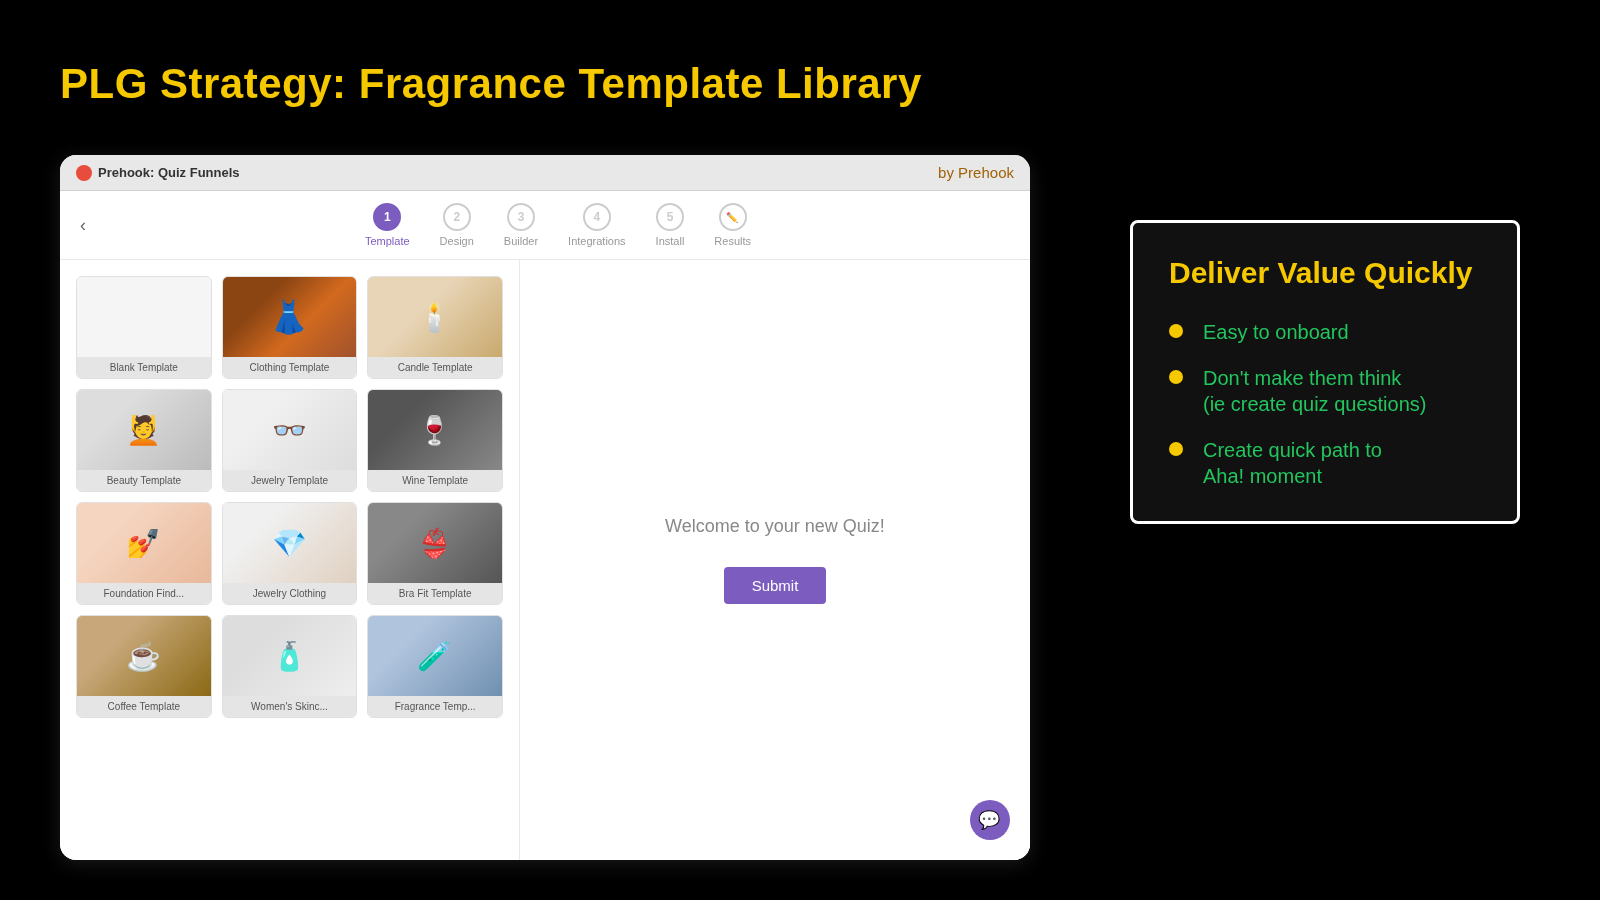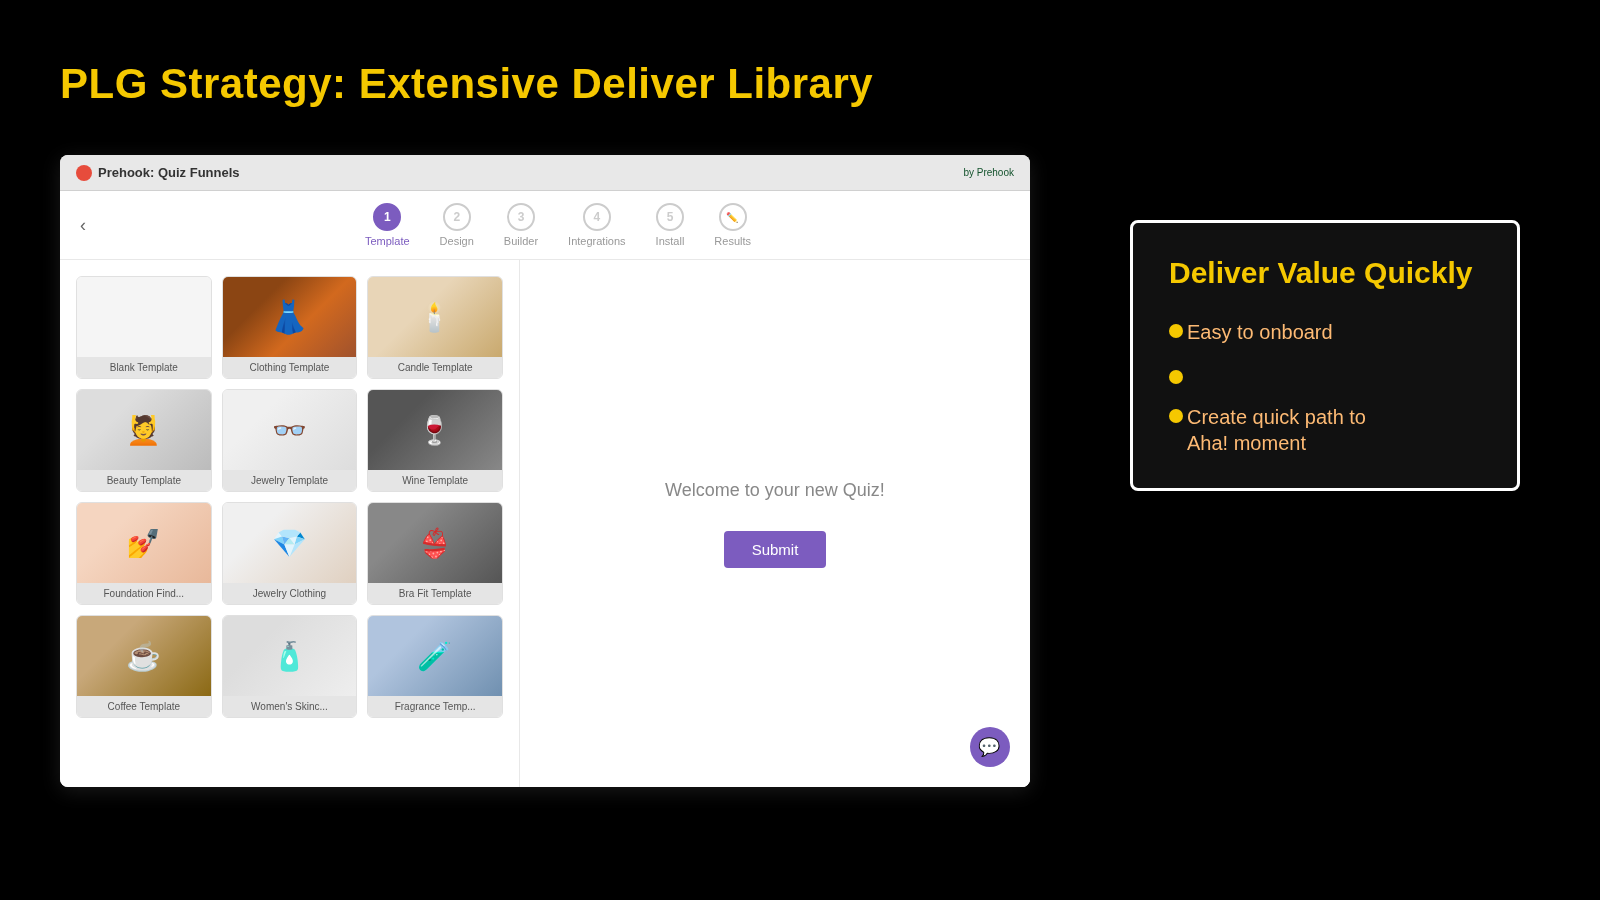--- a/index.html
+++ b/index.html
@@ -22,23 +22,23 @@
       color: #f5c800;
       letter-spacing: 0.5px;
     }
 
     
     .browser-window {
       position: absolute;
       top: 155px;
       left: 60px;
       width: 970px;
-      height: 632px;
+      height: 705px;
       background: #f1f1f1;
-      border-radius: 8px;
+      border-radius: 16px;
       overflow: hidden;
       box-shadow: 0 4px 20px rgba(255,255,255,0.1);
     }
 
     .browser-bar {
       background: #e8e8e8;
       height: 36px;
       display: flex;
       align-items: center;
       justify-content: space-between;
@@ -56,22 +56,22 @@
     }
 
     .logo-circle {
       width: 16px;
       height: 16px;
       background: #e74c3c;
       border-radius: 50%;
     }
 
     .browser-brand {
-      font-size: 10px;
-      color: #14532d;
+      font-size: 15px;
+      color: #a16207;
     }
 
     
     .app-content {
       background: #fff;
       height: calc(100% - 36px);
       display: flex;
       flex-direction: column;
     }
 
@@ -366,39 +366,39 @@
     .bullet-list {
       list-style: none;
       display: flex;
       flex-direction: column;
       gap: 20px;
     }
 
     .bullet-item {
       display: flex;
       align-items: flex-start;
-      gap: 4px;
+      gap: 20px;
       font-size: 20px;
-      color: #fdba74;
+      color: #22c55e;
       line-height: 1.3;
     }
 
     .bullet-dot {
       width: 14px;
       height: 14px;
       background: #f5c800;
       border-radius: 50%;
       margin-top: 5px;
       flex-shrink: 0;
     }
   </style>
 </head>
 <body>
 
-<h1 class="main-title">PLG Strategy: Extensive Deliver Library</h1>
+<h1 class="main-title">PLG Strategy: Fragrance Template Library</h1>
 
 <div class="browser-window">
 
   <div class="browser-bar">
     <div class="browser-logo">
       <div class="logo-circle"></div>
       <span>Prehook: Quiz Funnels</span>
     </div>
     <div class="browser-brand">by Prehook</div>
   </div>
@@ -570,19 +570,20 @@
 
 <div class="info-card">
   <div class="info-card-title">Deliver Value Quickly</div>
   <ul class="bullet-list">
     <li class="bullet-item">
       <div class="bullet-dot"></div>
       <span>Easy to onboard</span>
     </li>
     <li class="bullet-item">
       <div class="bullet-dot"></div>
+      <span>Don't make them think<br>(ie create quiz questions)</span>
     </li>
     <li class="bullet-item">
       <div class="bullet-dot"></div>
       <span>Create quick path to<br>Aha! moment</span>
     </li>
   </ul>
 </div>
 
 </body></html>

